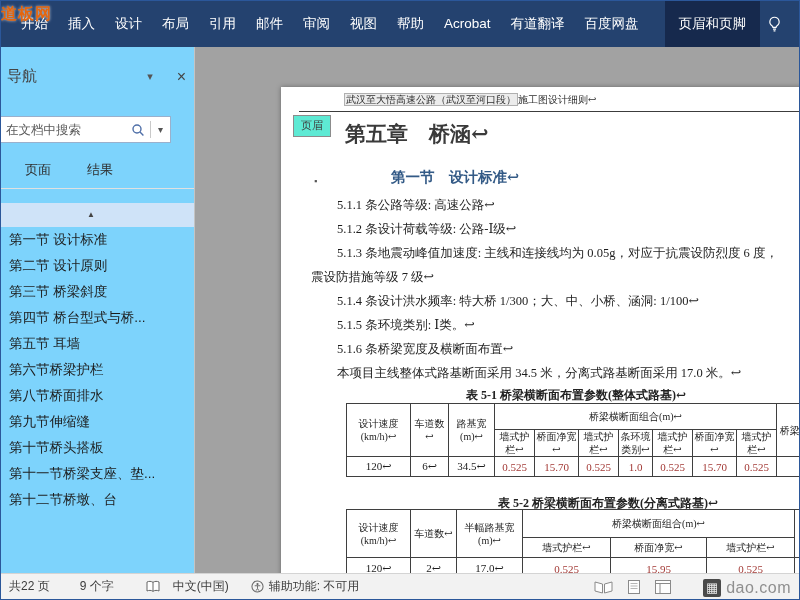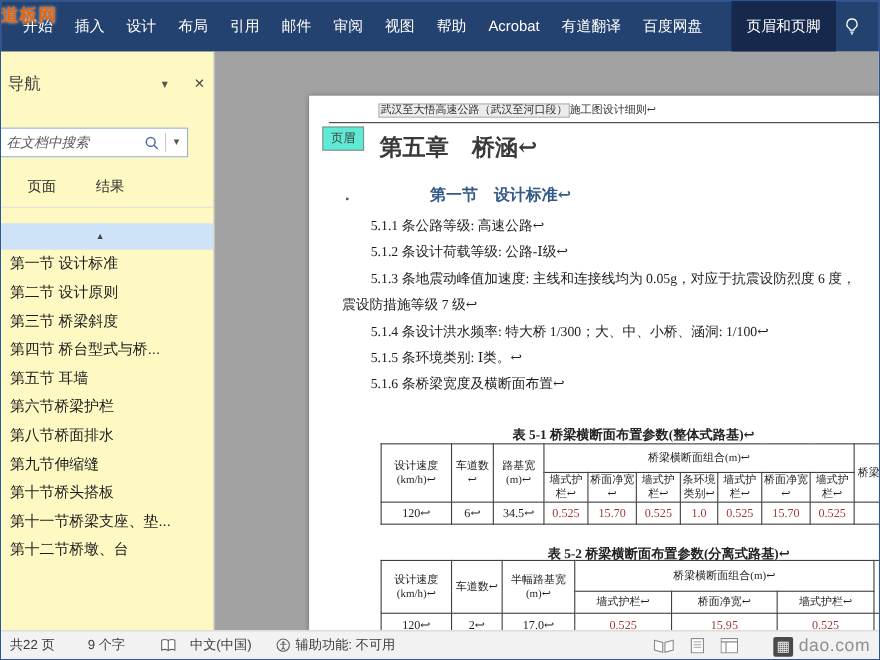--- a/index.html
+++ b/index.html
@@ -12,27 +12,27 @@
   .tab.contextual{background:#16294d;margin-left:16px;padding:0 14px;}
   .bulb{margin-left:auto;margin-right:16px;display:flex;align-items:center;}
 
   
   .wm-tl{position:absolute;left:0;top:3px;z-index:60;color:#e4660e;font-weight:bold;font-size:16px;letter-spacing:1px;text-shadow:0 0 3px rgba(255,255,255,.75);}
   .wm-br{position:absolute;right:8px;bottom:2px;z-index:60;display:flex;align-items:center;gap:5px;}
   .wm-ic{width:18px;height:18px;background:#4a4a4a;color:#e8e8e8;font-size:13px;line-height:18px;text-align:center;border-radius:2px;}
   .wm-txt{color:#8f8f8f;font-size:16px;letter-spacing:.5px;}
 
   
-  .navpane{position:absolute;left:0;top:46px;width:193px;bottom:26px;background:#fef9c3;border-right:1px solid #c4c4c4;overflow:hidden;}
+  .navpane{position:absolute;left:0;top:46px;width:193px;bottom:26px;background:#7dd3fc;border-right:1px solid #c4c4c4;overflow:hidden;}
   .nav-header{display:flex;align-items:center;padding:20px 8px 0 6px;}
   .nav-title{font-size:15px;color:#444;flex:1;}
   .nav-dd{color:#555;font-size:11px;margin-right:24px;}
   .nav-close{color:#444;font-size:16px;line-height:1;}
   .nav-search{margin-top:30px;margin-left:-2px;width:172px;height:27px;border:1px solid #9ab0cc;display:flex;align-items:center;background:#fff;box-sizing:border-box;}
-  .nav-search input{flex:1;min-width:0;border:0;outline:none;padding:0 2px 0 6px;font-size:12.5px;color:#333;font-family:inherit;background:transparent;font-style:italic;}
+  .nav-search input{flex:1;min-width:0;border:0;outline:none;padding:0 2px 0 6px;font-size:12.5px;color:#333;font-family:inherit;background:transparent;}
   .nav-search input::placeholder{color:#5a5a5a;opacity:1;}
   .sep{width:1px;height:17px;background:#c9c9c9;}
   .mag{display:flex;align-items:center;padding:0 5px;}
   .search-dd{padding:0 7px;color:#555;font-size:10px;}
   .nav-tabs{display:flex;gap:36px;padding:18px 0 9px 24px;font-size:13px;color:#2e2e2e;border-bottom:1px solid #e0e0e0;width:176px;}
   .nav-list{padding-top:14px;}
   .nav-item{height:26px;line-height:26px;padding-left:8px;font-size:13.5px;color:#1c1c1c;white-space:nowrap;overflow:hidden;cursor:default;}
   .nav-item.selected{background:#cfe3f8;position:relative;height:24px;}
   .tri{position:absolute;left:86px;top:8px;font-size:8px;color:#444;line-height:1;}
 
@@ -150,20 +150,21 @@
       <div class="section">第一节　设计标准↩</div>
 
       <div class="body-lines">
         <div class="bl indent">5.1.1 条公路等级: 高速公路↩</div>
         <div class="bl indent">5.1.2 条设计荷载等级: 公路-Ⅰ级↩</div>
         <div class="bl indent">5.1.3 条地震动峰值加速度: 主线和连接线均为 0.05g，对应于抗震设防烈度 6 度，</div>
         <div class="bl">震设防措施等级 7 级↩</div>
         <div class="bl indent">5.1.4 条设计洪水频率: 特大桥 1/300；大、中、小桥、涵洞: 1/100↩</div>
         <div class="bl indent">5.1.5 条环境类别: Ⅰ类。↩</div>
         <div class="bl indent">5.1.6 条桥梁宽度及横断面布置↩</div>
+        <div class="bl indent">本项目主线整体式路基断面采用 34.5 米，分离式路基断面采用 17.0 米。↩</div>
       </div>
 
       <div class="tcap tcap1">表 5-1  桥梁横断面布置参数(整体式路基)↩</div>
       <table class="t t1">
         <colgroup>
           <col style="width:64px">
             <col style="width:38px">
             <col style="width:46px">
           <col style="width:40px">
             <col style="width:44px">

